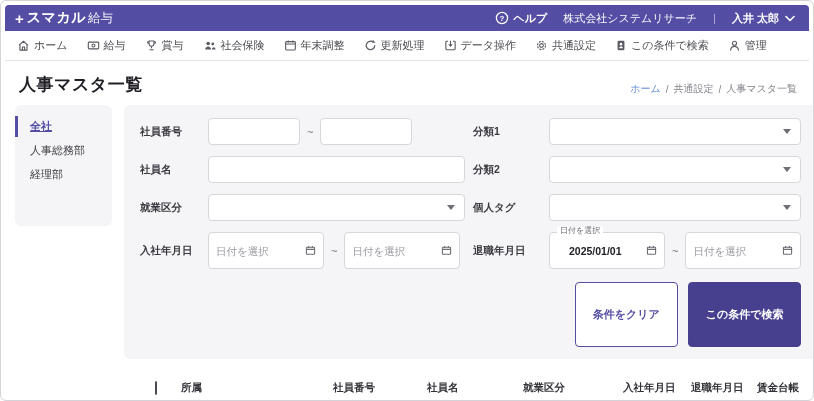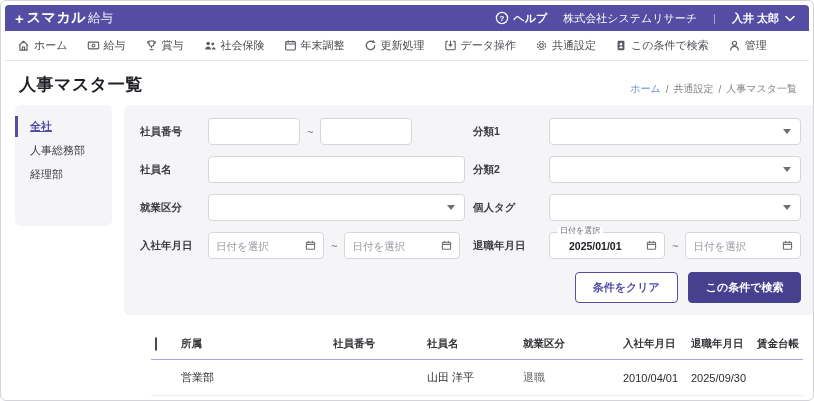--- a/index.html
+++ b/index.html
@@ -46,30 +46,30 @@
   .ctrl-row { display:flex; align-items:center; gap:7px; }
   .tin { background:#fff; border:1px solid #d6d6db; border-radius:4px; height:27px; font-size:11px;
     padding:0 7px; color:#2a2a30; width:100%; outline:none; font-family:inherit; }
   .tin.small { width:92px; }
   .tilde { font-size:11px; color:#6e6e74; }
   .selbox { background:#fff; border:1px solid #d6d6db; border-radius:4px; height:27px; width:100%;
     display:flex; align-items:center; justify-content:flex-end; padding:0 9px; cursor:pointer; }
   .caret { width:0; height:0; border-left:4px solid transparent; border-right:4px solid transparent;
     border-top:5px solid #6e6e74; }
   .datebox { position:relative; display:flex; align-items:center; background:#fff; border:1px solid #d6d6db;
-    border-radius:4px; height:27px; width:116px; padding:0 7px; }
+    border-radius:4px; height:37px; width:116px; padding:0 7px; }
   .datebox input { border:none; outline:none; width:100%; font-size:10.5px; color:#2a2a30;
     background:transparent; font-family:inherit; }
   .datebox input::placeholder, .tin::placeholder { color:#9a9aa2; }
   .datebox svg { color:#6e6e74; flex:none; }
   .datebox.filled input { font-weight:bold; color:#212127;margin-left:12px; }
   .float-label { position:absolute; top:-6px; left:7px; font-size:8px; color:#66666e; background:#fff;
     padding:0 3px; line-height:1; white-space:nowrap; }
   .btn-row { display:flex; justify-content:flex-end; gap:10px; margin-top:13px; }
-  .btn { font-family:inherit; font-size:11px; font-weight:bold; border-radius:4px; padding:7px 17px; cursor:pointer; }
+  .btn { font-family:inherit; font-size:11px; font-weight:bold; border-radius:4px; padding:24px 17px; cursor:pointer; }
   .btn.outline { background:#fff; border:1px solid #534DA3; color:#534DA3; }
   .btn.primary { background:#46408F; border:1px solid #46408F; color:#fff; }
 
   
   .results { margin:14px 12px 0 146px; }
   .toolbar { display:flex; align-items:center; gap:10px; font-size:10.5px; color:#3a3a40; }
   .toolbar .tl { font-weight:bold; }
   .pagesize { background:#fff; border:1px solid #d6d6db; border-radius:4px; height:24px; width:46px;
     display:flex; align-items:center; justify-content:space-between; padding:0 7px; cursor:pointer; font-weight:bold; }
   .range { font-weight:bold; margin-left:4px; }

